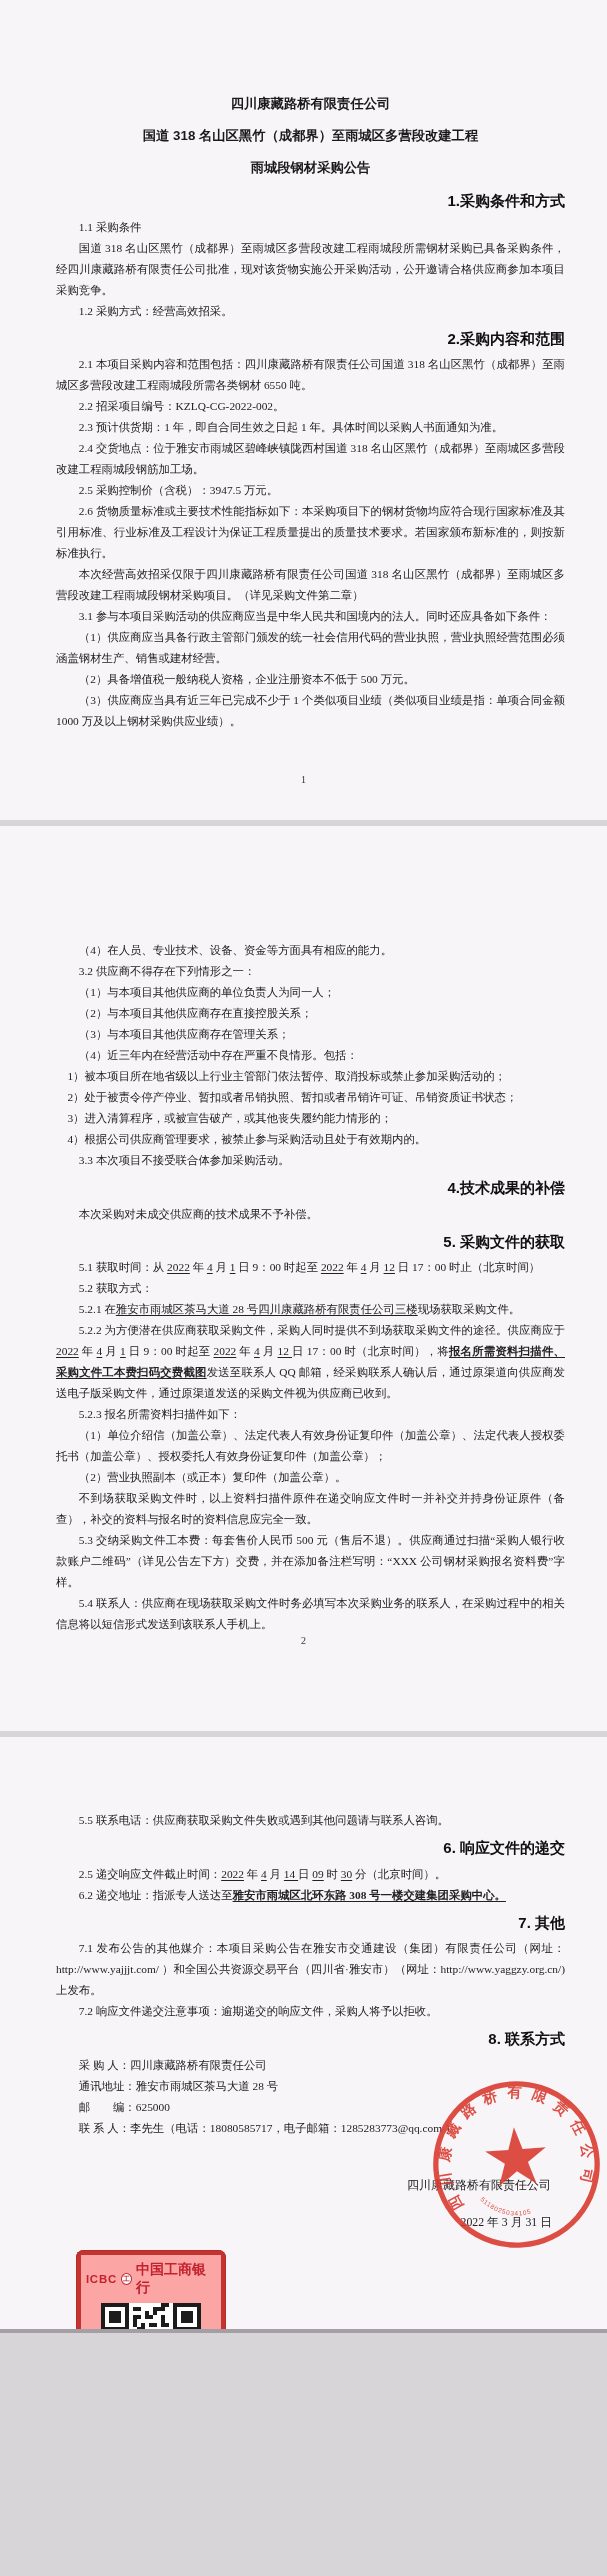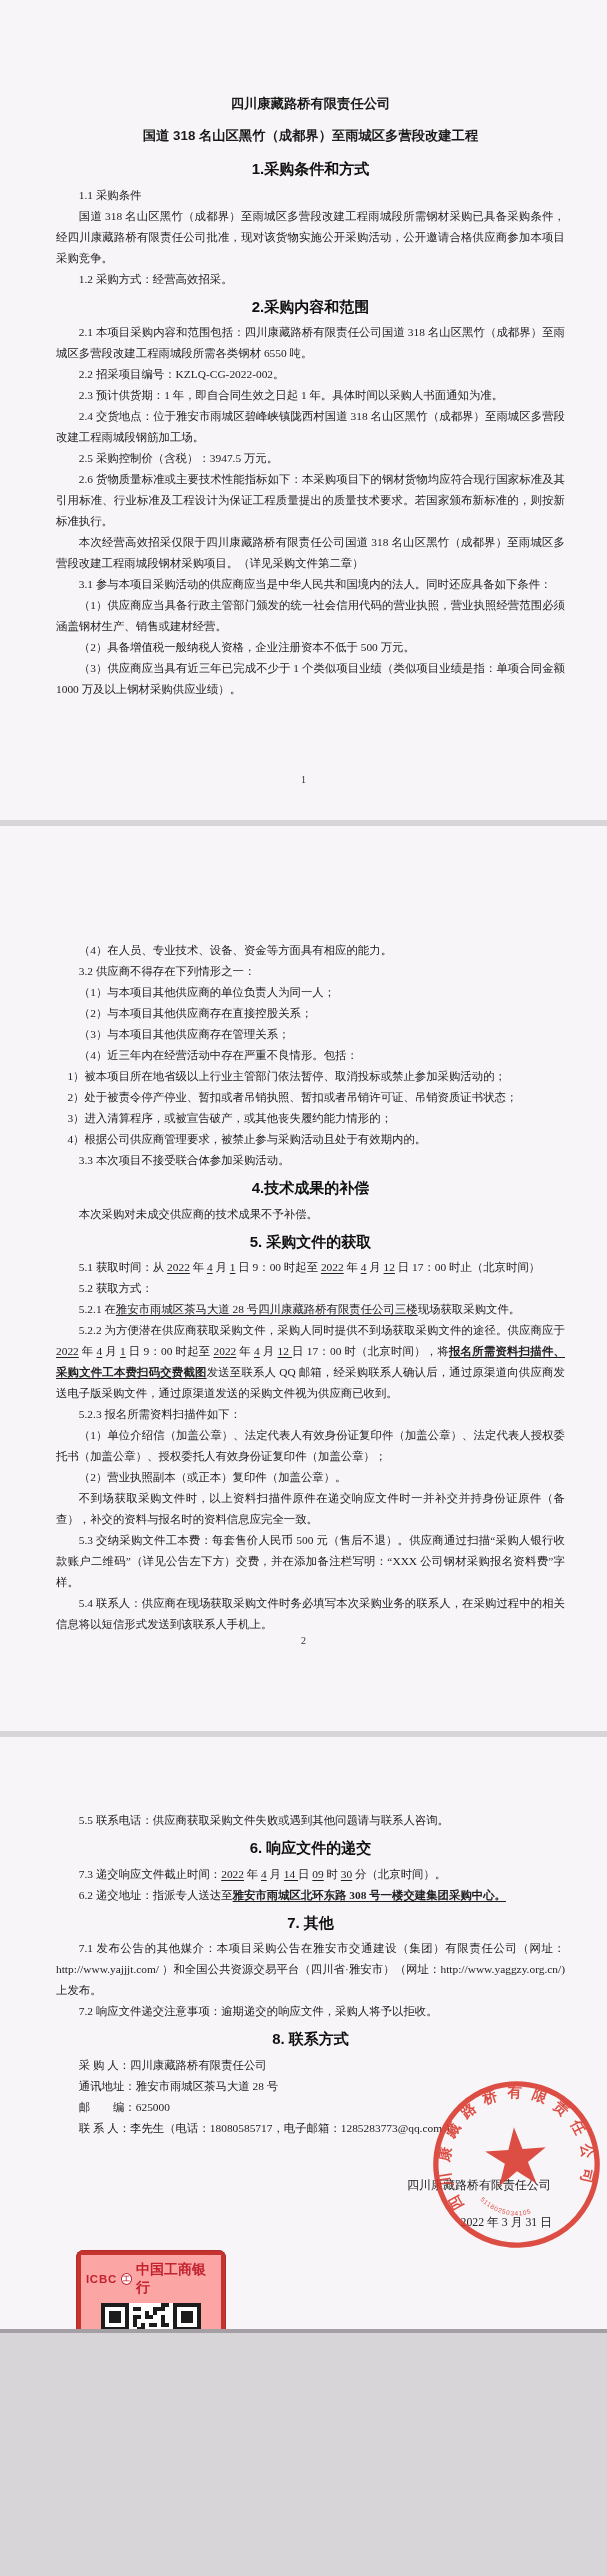--- a/index.html
+++ b/index.html
@@ -23,21 +23,21 @@
   #page3{height:596px;padding-top:73px;border-bottom:4.6px solid #a39fa5;}
   .blk{font-size:11.4px;line-height:21px;text-align:justify;}
   .blk-t{
     font-family:"Liberation Sans","DejaVu Sans",sans-serif;
     font-weight:bold;font-size:13.3px;line-height:32px;
     text-align:center;color:#1a1a1a;
   }
   .blk-h{
     font-family:"Liberation Sans","DejaVu Sans",sans-serif;
     font-weight:bold;font-size:15px;line-height:23.5px;
-    margin:5.3px 0 3.8px 0;color:#101010;text-align:center;
+    margin:5.3px 0 3.8px 0;color:#101010;text-align:right;
   }
   .blk-p{text-indent:2em;}
   .blk-q{text-indent:1em;}
   .u{text-decoration:underline;text-underline-offset:2.3px;}
   .b{font-weight:bold;}
   .pagenum{
     position:absolute;left:0;width:100%;
     text-align:center;font-size:10px;color:#333;
   }
   #pn1{top:774px;} #pn2{top:809px;} #pn3{top:756px;}
@@ -91,20 +91,21 @@
 </style>
 </head>
 <body>
 
 <div class="doc">
 
   <div class="page" id="page1">
     <div class="blocks">
         <div class="blk blk-t"><span>四川康藏路桥有限责任公司</span></div>
         <div class="blk blk-t"><span>国道 318 名山区黑竹（成都界）至雨城区多营段改建工程</span></div>
+        <div class="blk blk-t"><span>雨城段钢材采购公告</span></div>
         <div class="blk blk-h"><span>1.采购条件和方式</span></div>
         <div class="blk blk-p"><span>1.1 采购条件</span></div>
         <div class="blk blk-p"><span>国道 318 名山区黑竹（成都界）至雨城区多营段改建工程雨城段所需钢材采购已具备采购条件，经四川康藏路桥有限责任公司批准，现对该货物实施公开采购活动，公开邀请合格供应商参加本项目采购竞争。</span></div>
         <div class="blk blk-p"><span>1.2 采购方式：经营高效招采。</span></div>
         <div class="blk blk-h"><span>2.采购内容和范围</span></div>
         <div class="blk blk-p"><span>2.1 本项目采购内容和范围包括：四川康藏路桥有限责任公司国道 318 名山区黑竹（成都界）至雨城区多营段改建工程雨城段所需各类钢材 6550 吨。</span></div>
         <div class="blk blk-p"><span>2.2 招采项目编号：KZLQ-CG-2022-002。</span></div>
         <div class="blk blk-p"><span>2.3 预计供货期：1 年，即自合同生效之日起 1 年。具体时间以采购人书面通知为准。</span></div>
         <div class="blk blk-p"><span>2.4 交货地点：位于雅安市雨城区碧峰峡镇陇西村国道 318 名山区黑竹（成都界）至雨城区多营段改建工程雨城段钢筋加工场。</span></div>
         <div class="blk blk-p"><span>2.5 采购控制价（含税）：3947.5 万元。</span></div>
@@ -145,21 +146,21 @@
         <div class="blk blk-p"><span>5.3 交纳采购文件工本费：每套售价人民币 500  元（售后不退）。供应商通过扫描“采购人银行收款账户二维码”（详见公告左下方）交费，并在添加备注栏写明：“XXX 公司钢材采购报名资料费”字样。</span></div>
         <div class="blk blk-p"><span>5.4 联系人：供应商在现场获取采购文件时务必填写本次采购业务的联系人，在采购过程中的相关信息将以短信形式发送到该联系人手机上。</span></div>
       </div>
     <div class="pagenum" id="pn2">2</div>
   </div>
 
   <div class="page" id="page3">
     <div class="blocks">
         <div class="blk blk-p"><span>5.5 联系电话：供应商获取采购文件失败或遇到其他问题请与联系人咨询。</span></div>
         <div class="blk blk-h"><span>6. 响应文件的递交</span></div>
-        <div class="blk blk-p"><span>7.3 递交响应文件截止时间：</span><span class="u">2022</span><span> 年 </span><span class="u">4</span><span> 月 </span><span class="u"> 14 </span><span> 日 </span><span class="u">09</span><span> 时 </span><span class="u">30</span><span> 分（北京时间）。</span></div>
+        <div class="blk blk-p"><span>2.5 递交响应文件截止时间：</span><span class="u">2022</span><span> 年 </span><span class="u">4</span><span> 月 </span><span class="u"> 14 </span><span> 日 </span><span class="u">09</span><span> 时 </span><span class="u">30</span><span> 分（北京时间）。</span></div>
         <div class="blk blk-p"><span>6.2 递交地址：指派专人送达至</span><span class="u b">雅安市雨城区北环东路 308 号一楼交建集团采购中心。</span></div>
         <div class="blk blk-h"><span>7. 其他</span></div>
         <div class="blk blk-p"><span>7.1 发布公告的其他媒介：本项目采购公告在雅安市交通建设（集团）有限责任公司（网址：http://www.yajjjt.com/ ）和全国公共资源交易平台（四川省·雅安市）（网址：http://www.yaggzy.org.cn/)上发布。</span></div>
         <div class="blk blk-p"><span>7.2 响应文件递交注意事项：逾期递交的响应文件，采购人将予以拒收。</span></div>
         <div class="blk blk-h"><span>8. 联系方式</span></div>
         <div class="blk blk-p"><span>采 购 人：四川康藏路桥有限责任公司</span></div>
         <div class="blk blk-p"><span>通讯地址：雅安市雨城区茶马大道 28 号</span></div>
         <div class="blk blk-p"><span>邮　　编：625000</span></div>
         <div class="blk blk-p"><span>联 系 人：李先生（电话：18080585717，电子邮箱：1285283773@qq.com ）</span></div>
       </div>

